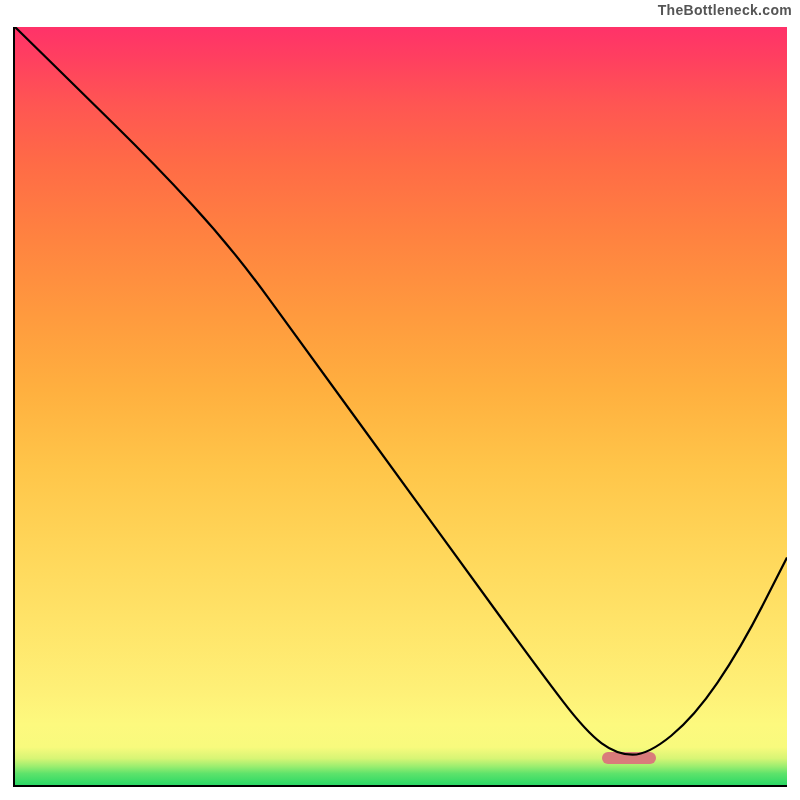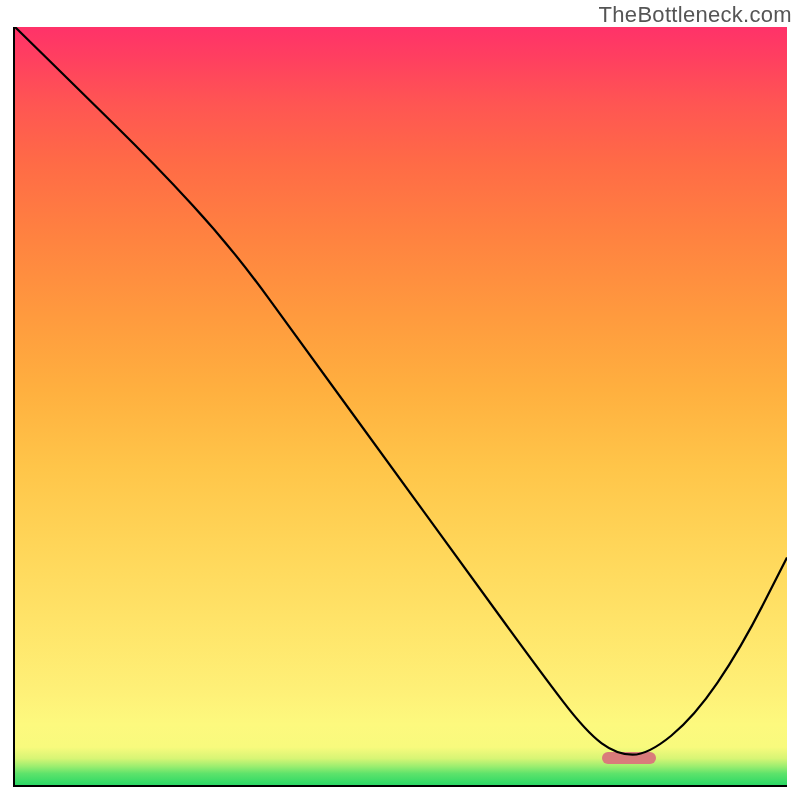--- a/index.html
+++ b/index.html
@@ -13,22 +13,22 @@
   }
   .container {
     position: relative;
     width: 800px;
     height: 800px;
   }
   .watermark {
     position: absolute;
     top: 2px;
     right: 8px;
-    font-size: 22px;
-    font-weight: 400;
+    font-size: 14px;
+    font-weight: 700;
     color: #555555;
     letter-spacing: 0.3px;
   }
   .plot-frame {
     position: absolute;
     left: 13px;
     top: 27px;
     width: 774px;
     height: 760px;
     border: 2px solid #000000;

